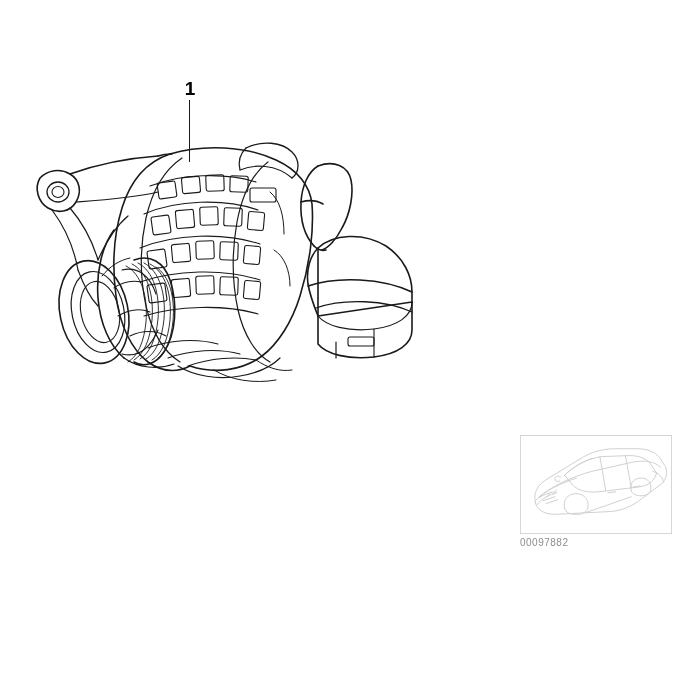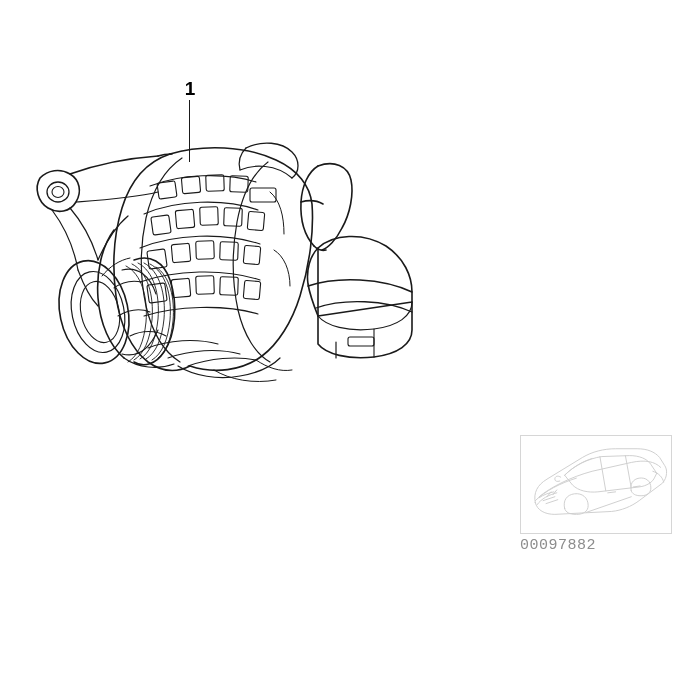--- a/index.html
+++ b/index.html
@@ -69,25 +69,24 @@
   }
   #vehicle-inset svg {
     display: block;
     width: 100%;
     height: 100%;
   }
   #inset-caption {
     position: absolute;
     left: 520px;
     top: 537px;
-    font-size: 15px;
+    font-size: 10px;
     letter-spacing: 0.5px;
     color: #8d8d8d;
     white-space: nowrap;
-    font-family: Liberation Mono, monospace;
   }
 
   
   #footer {
     position: absolute;
     left: 0;
     top: 620px;
     width: 700px;
     height: 80px;
   }

